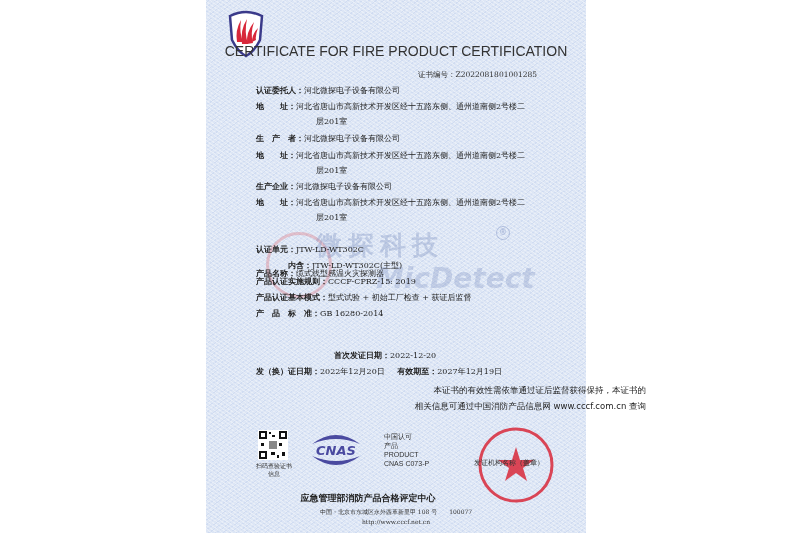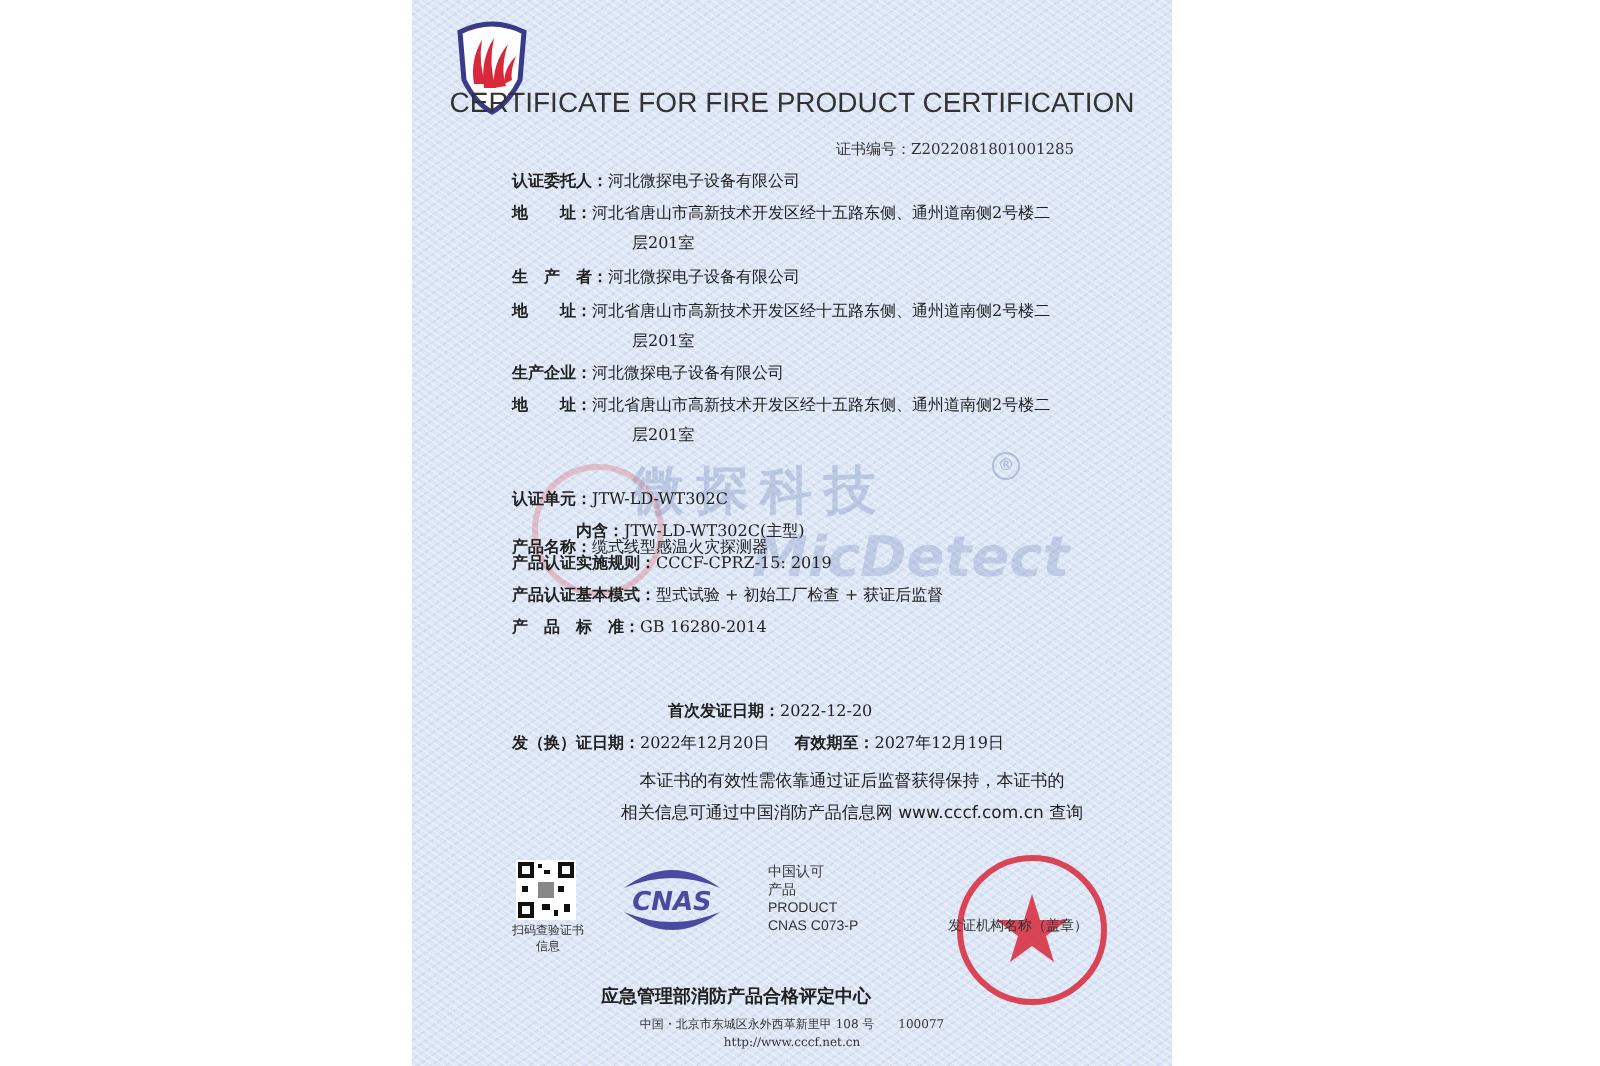--- a/index.html
+++ b/index.html
@@ -42,21 +42,21 @@
     position:absolute; left:60px; top:232px; width:60px; height:60px; border-radius:50%;
     border:3px solid rgba(220,110,120,0.35);
   }
   .wm-reg {
     position:absolute; left:290px; top:226px; width:12px; height:12px; border-radius:50%;
     border:1px solid rgba(120,140,190,0.45); font-size:8px; text-align:center; line-height:12px;
     color:rgba(120,140,190,0.6); font-family:"DejaVu Sans", sans-serif;
   }
   .statement { position:absolute; left:50px; top:320px; width:300px; font-size:8px; font-weight:bold; color:#222; line-height:16px; }
   .notice {
-    position:absolute; left:0; width:440px; text-align:center; font-family:"DejaVu Sans", sans-serif;
+    position:absolute; left:0; width:440px; text-align:right; font-family:"DejaVu Sans", sans-serif;
     font-size:8.5px; color:#222;
   }
   .qr { position:absolute; left:52px; top:430px; width:30px; height:30px; background:#fff; }
   .qr-caption { position:absolute; left:50px; top:462px; width:36px; text-align:center; font-size:6px; color:#333; line-height:8px; }
   .cnas { position:absolute; left:100px; top:430px; width:60px; height:40px; }
   .cnas-info { position:absolute; left:178px; top:432px; font-family:"Liberation Sans", sans-serif; font-size:7px; color:#333; line-height:9px; }
   .stamp { position:absolute; left:270px; top:425px; width:80px; height:80px; }
   .issuer-lbl { position:absolute; left:268px; top:458px; font-size:7px; color:#333; }
   .center-name { position:absolute; left:0; width:324px; top:492px; text-align:center; font-size:9px; font-weight:bold; color:#222; }
   .addr { position:absolute; left:0; width:380px; top:508px; text-align:center; font-size:6px; color:#333; }

